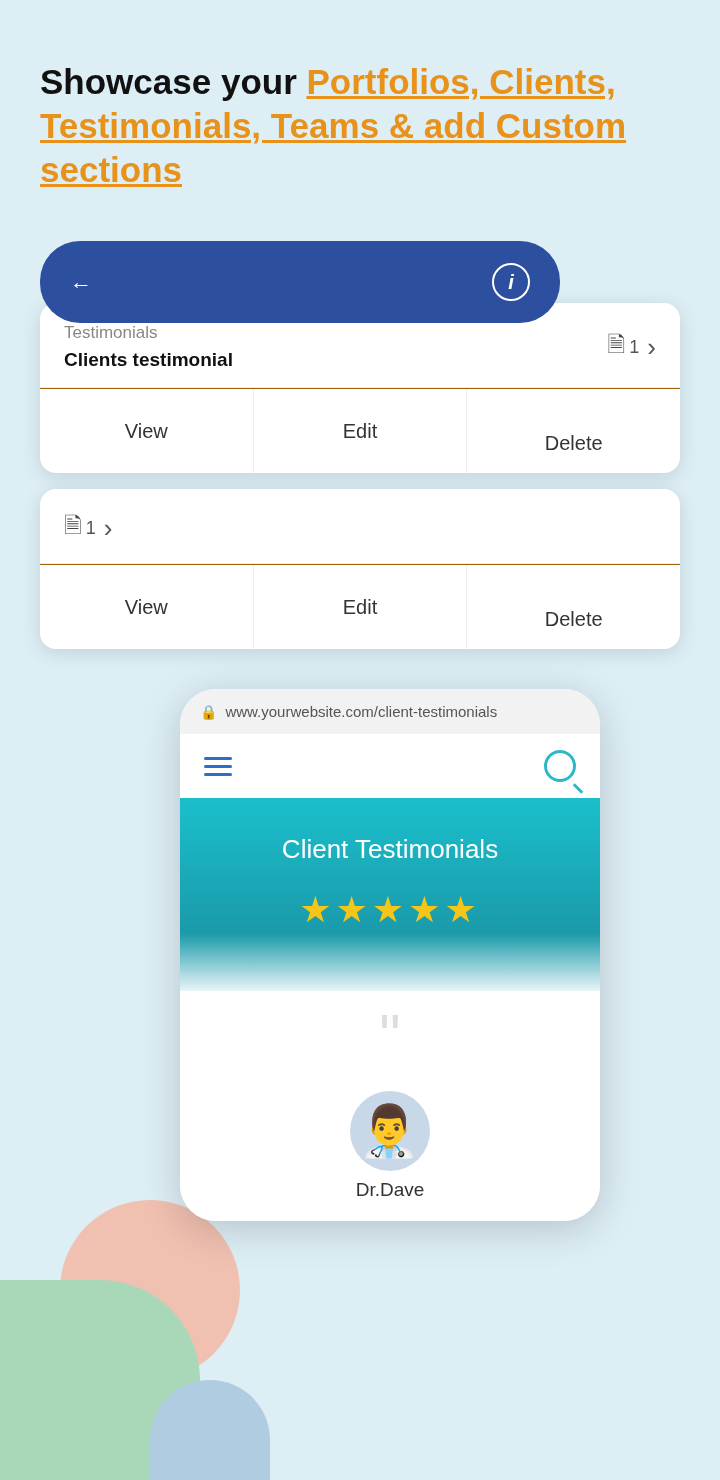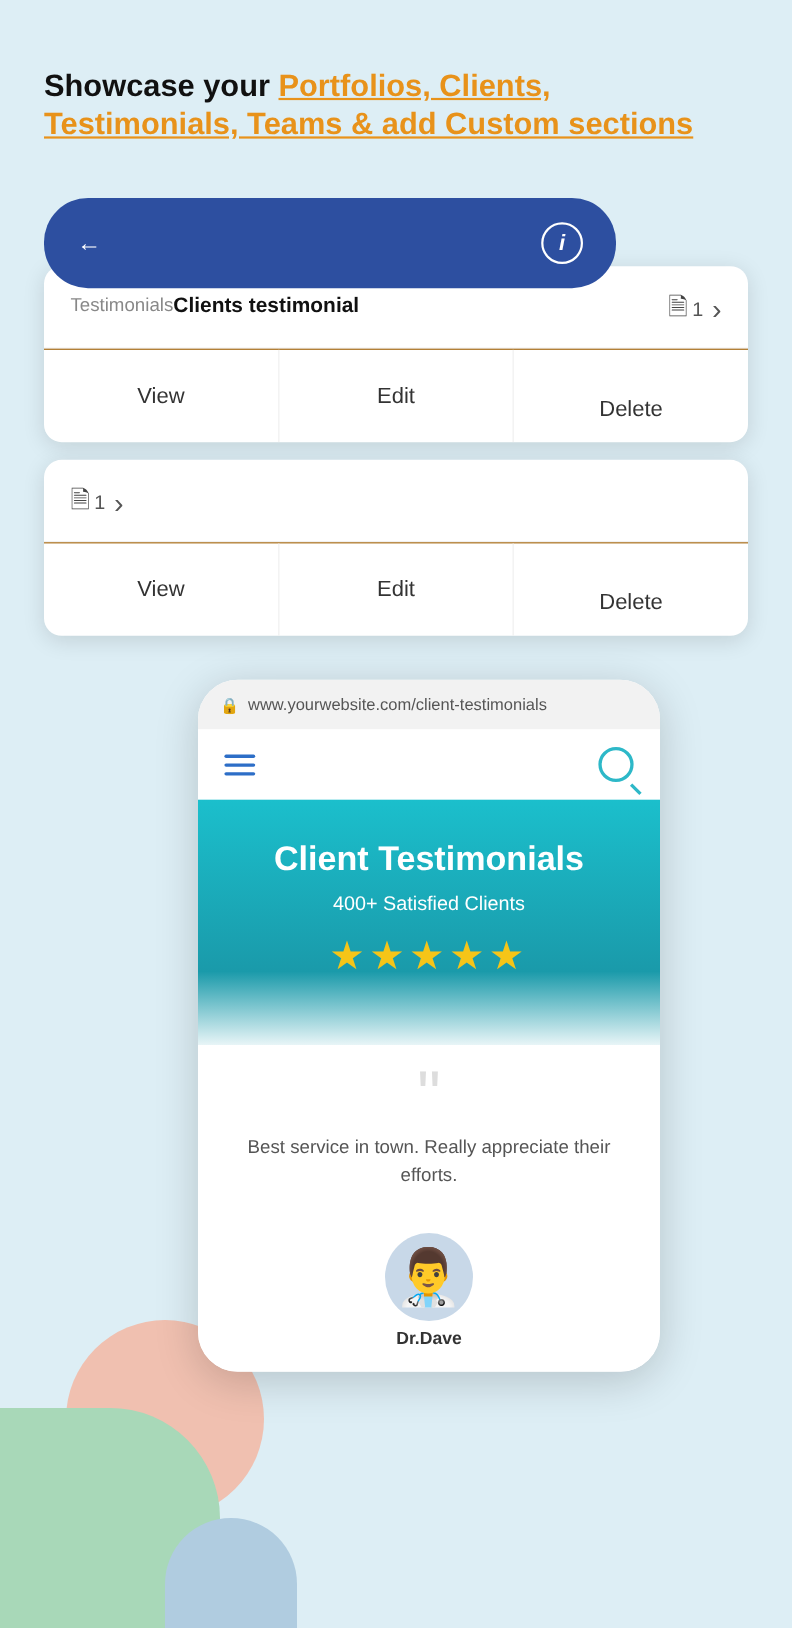--- a/index.html
+++ b/index.html
@@ -45,21 +45,21 @@
     }
 
     .content-wrapper {
       position: relative;
       z-index: 1;
       padding: 60px 40px 40px 40px;
     }
 
     
     .headline {
-      font-size: 28px;
+      font-size: 35px;
       font-weight: 900;
       line-height: 1.25;
       margin-bottom: 50px;
       color: #111;
     }
     .headline-highlight {
       color: #e8921a;
       text-decoration: underline;
       text-decoration-color: #e8921a;
     }
@@ -121,21 +121,21 @@
     }
     .card-header {
       padding: 20px 24px 16px 24px;
       display: flex;
       align-items: center;
       justify-content: space-between;
       border-bottom: 1px solid #eee;
     }
     .card-header-left {
       display: flex;
-      flex-direction: row;
+      flex-direction: column;
     }
     .card-type {
       font-size: 17px;
       color: #888;
       margin-bottom: 6px;
     }
     .card-title {
       font-size: 19px;
       font-weight: 700;
       color: #111;
@@ -248,24 +248,24 @@
       transform: rotate(45deg);
     }
 
     
     .testimonials-banner {
       background: linear-gradient(180deg, #1bbfcc 0%, #1a9aaa 70%, #e8f5f7 100%);
       padding: 36px 20px 60px 20px;
       text-align: center;
     }
     .banner-title {
-      font-size: 31px;
-      font-weight: 700;
+      font-size: 26px;
+      font-weight: 400;
       color: white;
-      margin-bottom: 12px;
+      margin-bottom: 24px;
     }
     .banner-subtitle {
       font-size: 18px;
       color: white;
       margin-bottom: 16px;
     }
     .stars {
       font-size: 36px;
       color: #f5c518;
       letter-spacing: 4px;
@@ -306,23 +306,23 @@
       display: flex;
       align-items: center;
       justify-content: center;
       overflow: hidden;
       margin-bottom: 8px;
     }
     .avatar-doctor {
       font-size: 50px;
     }
     .avatar-name {
-      font-size: 16px;
+      font-size: 19px;
       color: #333;
-      font-weight: 700;
+      font-weight: 400;
     }
   </style>
 </head>
 <body>
 
 <div class="bg-shape-pink"></div>
 <div class="bg-shape-green"></div>
 <div class="bg-shape-blue-bottom"></div>
 
 <div class="content-wrapper">
@@ -397,27 +397,25 @@
             <div class="hamburger-line"></div>
           </div>
           <div style="position:relative; display:inline-block;">
             <div class="search-circle"></div>
             <div class="search-handle"></div>
           </div>
         </div>
 
         <div class="testimonials-banner">
           <div class="banner-title">Client Testimonials</div>
-          <div class="banner-subtitle">400+ Satisfied Clients</div>
           <div class="stars">★★★★★</div>
         </div>
 
         <div class="quote-section">
           <div class="quote-marks">"</div>
-          <p class="quote-text">Best service in town. Really appreciate their efforts.</p>
         </div>
 
         <div class="avatar-section">
           <div class="avatar-circle">
             <span class="avatar-doctor">👨‍⚕️</span>
           </div>
           <span class="avatar-name">Dr.Dave</span>
         </div>
 
       </div>

